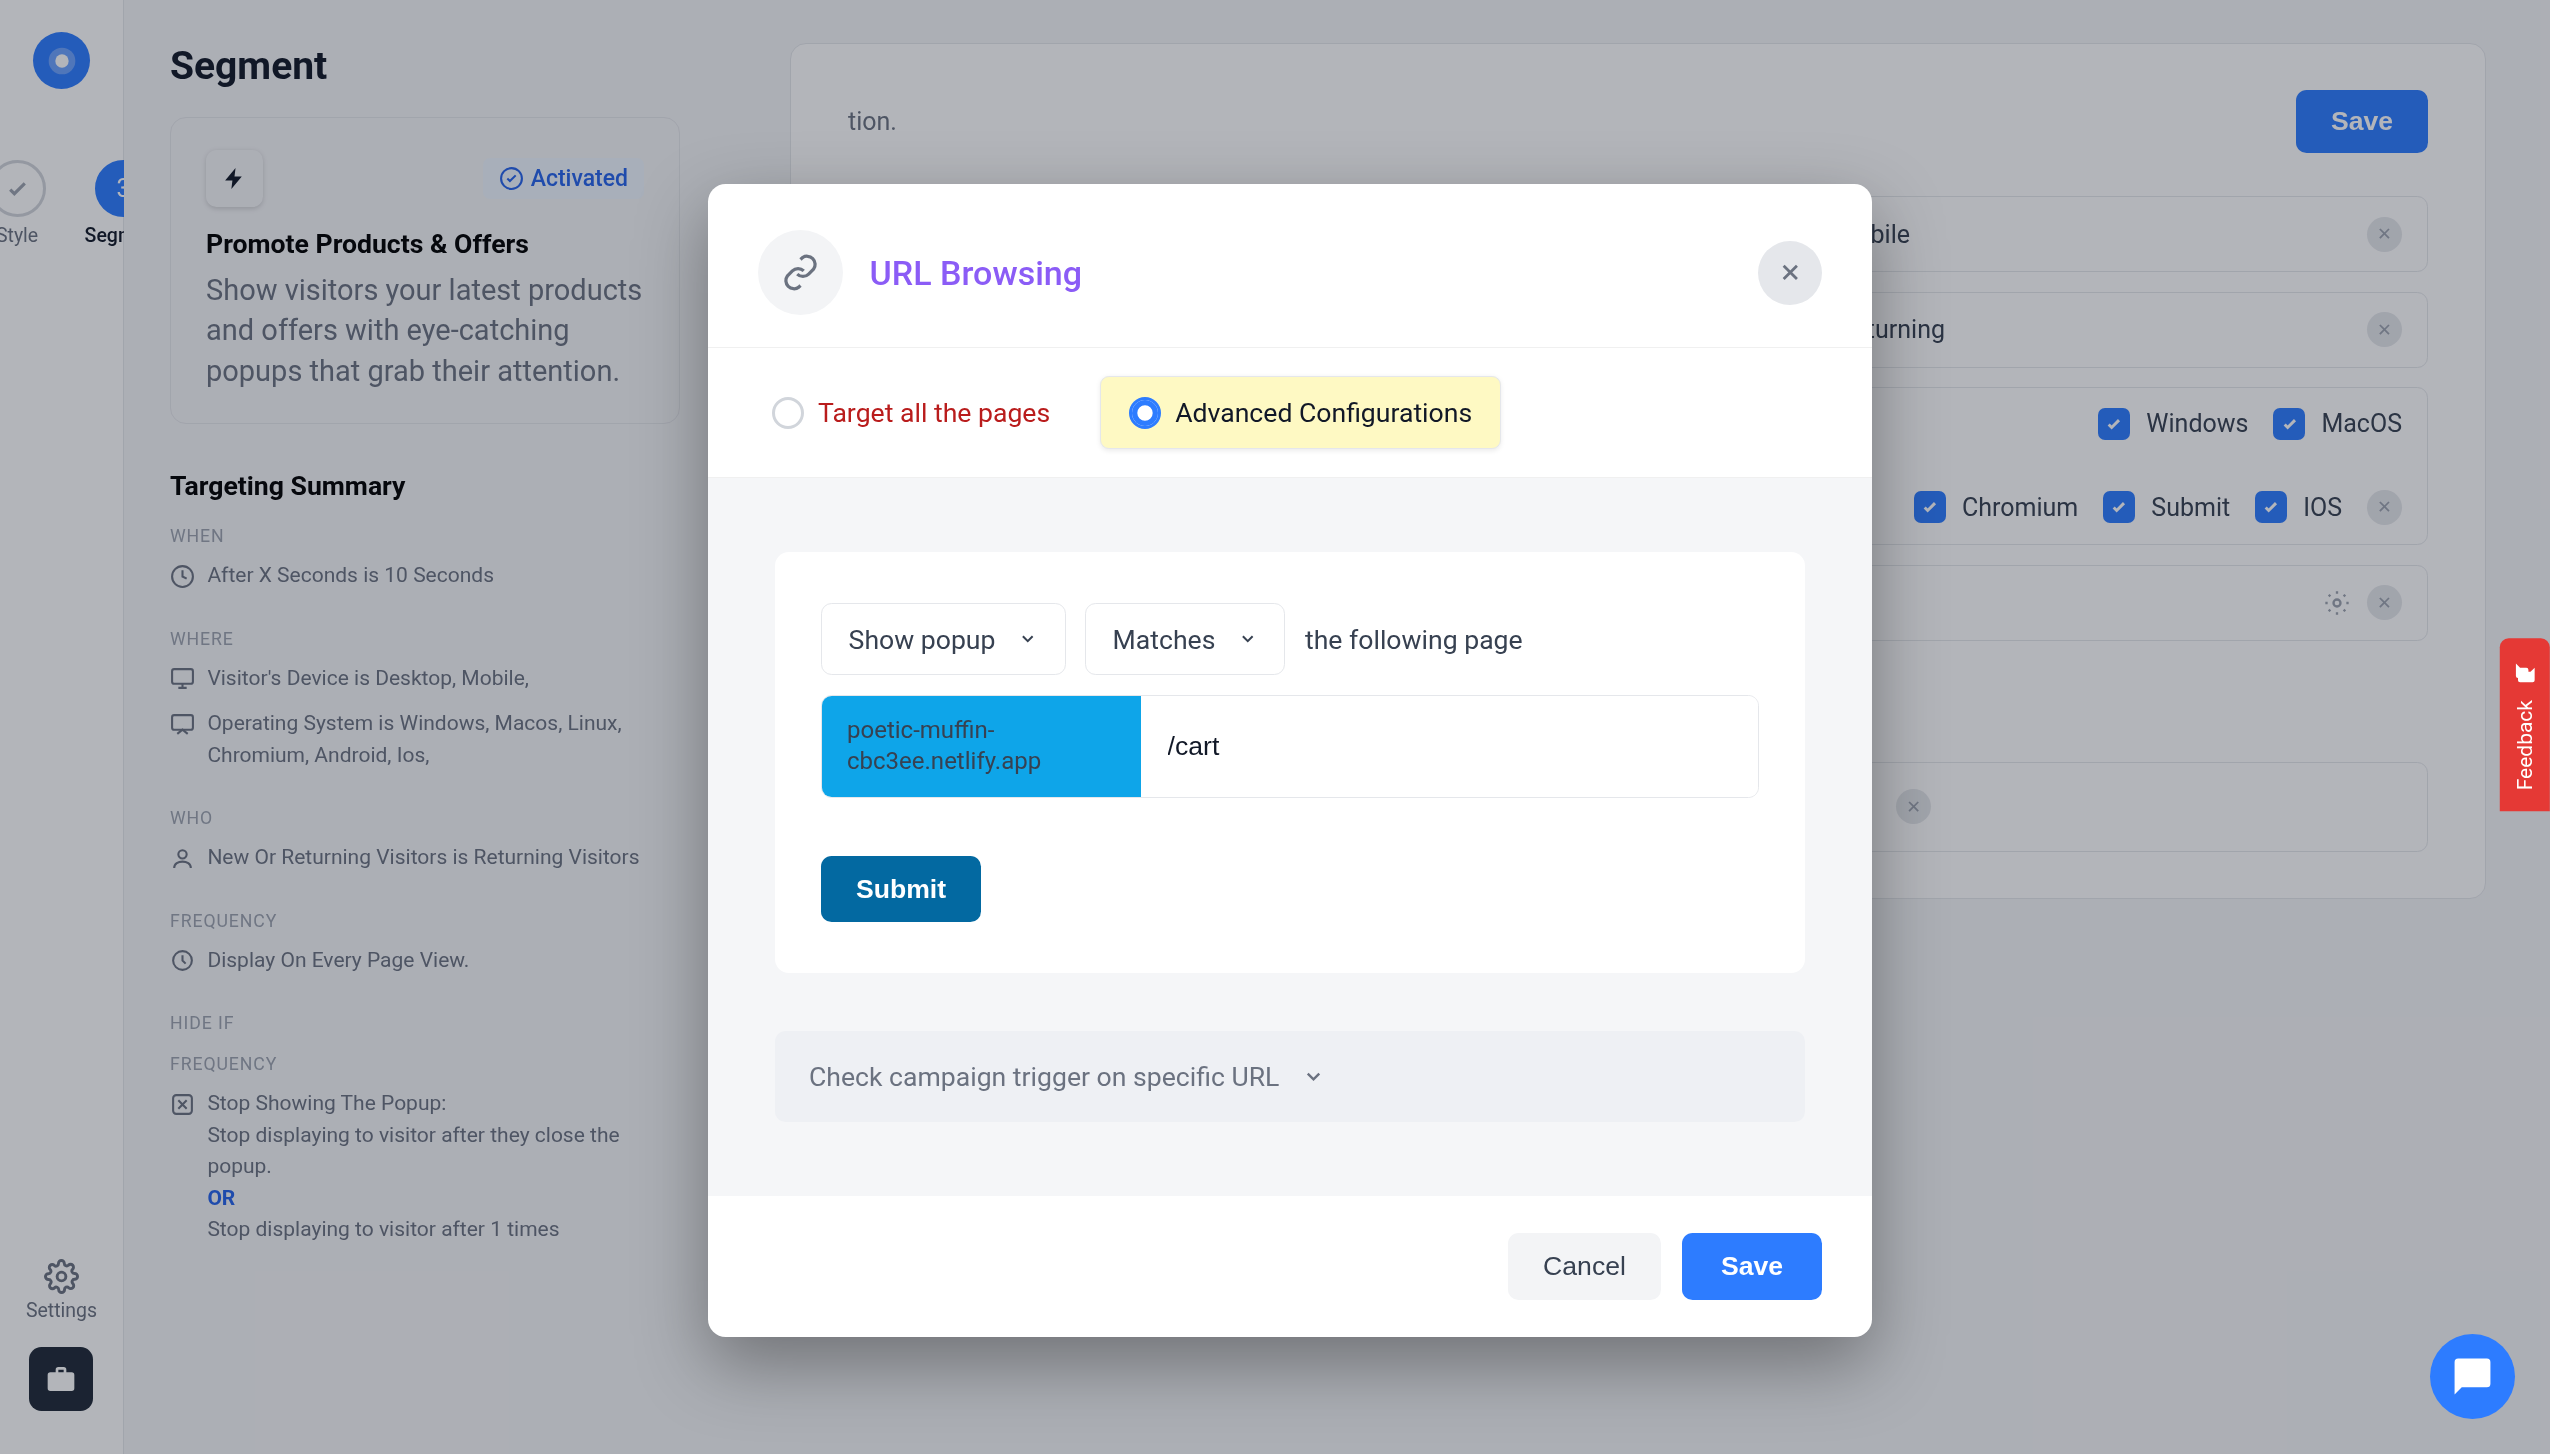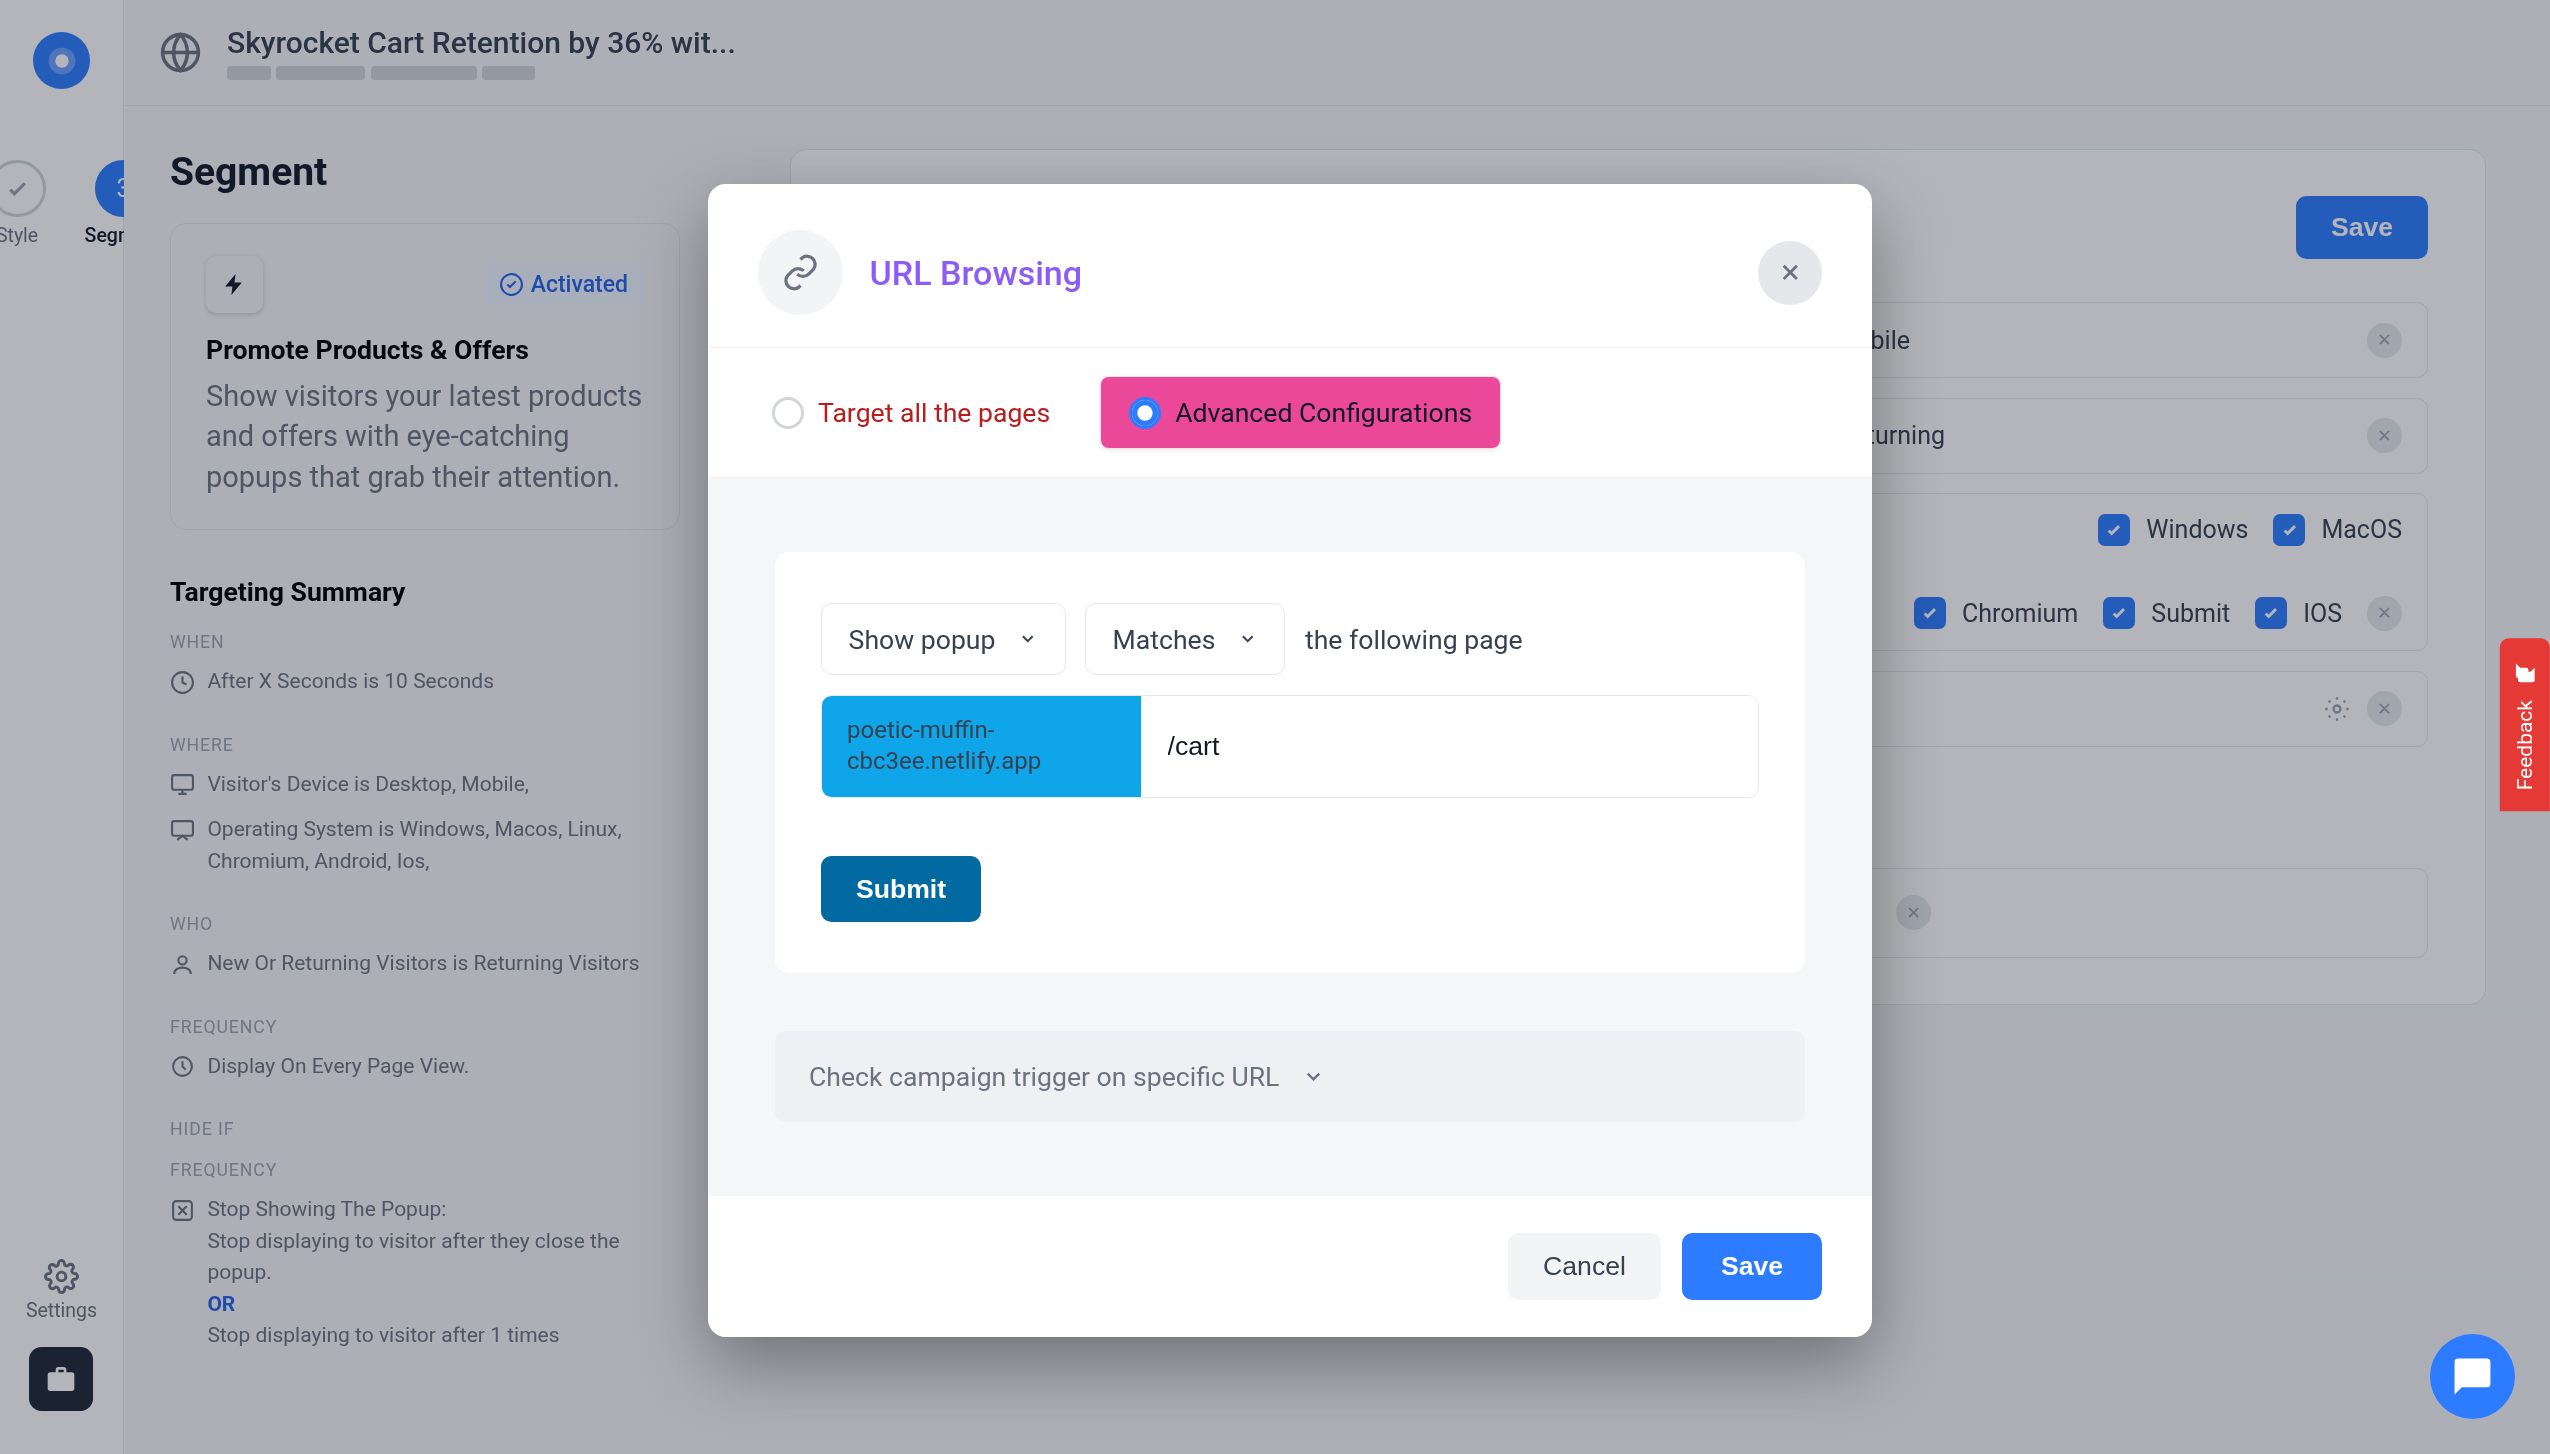--- a/index.html
+++ b/index.html
@@ -76,21 +76,21 @@
     .chat-bubble { position:absolute; right:35px; bottom:35px; width:85px; height:85px; border-radius:50%; background:#2d7cff; display:flex; align-items:center; justify-content:center; z-index:60; }
     
     .modal { position:absolute; top:184px; left:708px; width:1164px; background:#fff; border-radius:17.7px; box-shadow:0 26.6px 71px rgba(0,0,0,0.35); z-index:100; overflow:hidden; }
     .modal-head { padding: 46px 50px 32px; display:flex; align-items:center; gap:26.6px; border-bottom:0.9px solid #f0f0f0; }
     .modal-head .icon-circ { width:85px; height:85px; border-radius:50%; background:#f3f4f6; display:flex; align-items:center; justify-content:center; }
     .modal-title { font-size:34px; font-weight:500; color:#8b5cf6;text-align:center; }
     .modal-close { margin-left:auto; width:64px; height:64px; border-radius:50%; background:#e5e7eb; display:flex; align-items:center; justify-content:center; cursor:pointer; color:#6b7280; }
     .tabbar { padding: 28px 35px; border-bottom: 0.9px solid #f0f0f0; display:flex; gap:21px; }
     .tabbtn { display:flex; align-items:center; gap:14px; padding:19.5px 28px; border-radius:8.9px; font-size:26.6px; color:#b91c1c; cursor:pointer; border: 1.8px solid transparent; }
     .tabbtn .r { width:32px; height:32px; border:3.5px solid #d1d5db; border-radius:50%; }
-    .tabbtn.active { background:#ec4899; border-color:#e5e7eb; box-shadow:0 1.8px 5.3px rgba(0,0,0,0.08); color:#111827; }
+    .tabbtn.active { background:#fef9c3; border-color:#e5e7eb; box-shadow:0 1.8px 5.3px rgba(0,0,0,0.08); color:#111827; }
     .tabbtn.active .r { border-color:#2d7cff; box-shadow: inset 0 0 0 5.3px #2d7cff; background:#fff; }
     .modal-body { background:#f5f6f8; padding: 74px 67px; }
     .config-box { background:#fff; border-radius:14px; padding: 51px 46px; }
     .selects-row { display:flex; align-items:center; gap:19.5px; margin-bottom: 19.5px; font-size:26.6px; color:#374151; }
     .select { display:flex; align-items:center; gap:23px; padding:19.5px 26.6px; border:1.8px solid #e5e7eb; border-radius:10.6px; font-size:26.6px; cursor:pointer; }
     .url-row { display:flex; border:1.8px solid #e5e7eb; border-radius:10.6px; overflow:hidden; margin-bottom: 58px; }
     .url-prefix { background:#0ea5e9; padding: 19.5px 25px; font-size:24px; color:#374151; line-height:1.3; max-width: 319px;}
     .url-input { flex:1; padding: 0 26.6px; font-size:26.6px; border:none; outline:none; color:#111827; }
     .submit-btn { background:#0369a1; color:#fff; font-size:26.6px; font-weight:600; border:none; border-radius:10.6px; padding: 17.7px 35px; cursor:pointer; }
     .trigger-dd { display:flex; align-items:center; gap:23px; background:#eef0f4; color:#6b7280; font-size:26.6px; padding: 30px 34px; border-radius:10.6px; margin-top: 58px; cursor:pointer; }
@@ -146,35 +146,20 @@
       </div>
       <div class="rail-icon-btn">
         <svg width="32" height="32" viewBox="0 0 24 24" fill="#fff">
             <path d="M20 7h-4V5a2 2 0 00-2-2h-4a2 2 0 00-2 2v2H4a2 2 0 00-2 2v10a2 2 0 002 2h16a2 2 0 002-2V9a2 2 0 00-2-2zM10 5h4v2h-4z"></path>
           </svg>
       </div>
     </div>
   </div>
 
   <div style="flex:1; display:flex; flex-direction:column;">
-    <div class="topbar">
-      <svg class="globe-icon" viewBox="0 0 24 24" fill="none" stroke="#6b7280" stroke-width="2">
-          <circle cx="12" cy="12" r="10"></circle>
-          <path d="M2 12h20M12 2a15 15 0 010 20 15 15 0 010-20z"></path>
-        </svg>
-      <div class="tab-title">
-        <span>Skyrocket Cart Retention by 36% wit...</span>
-        <div class="topline">
-          <div class="skel" style="width:44px"></div>
-            <div class="skel" style="width:89px"></div>
-            <div class="skel" style="width:106px"></div>
-            <div class="skel" style="width:53px"></div>
-        </div>
-      </div>
-    </div>
 
     <div class="main">
       <div class="leftcol">
         <div class="leftcol-body">
           <h1 class="seg-h">Segment</h1>
           <div class="promote-card">
             <div class="card-row1">
               <div class="card-iconbox">
                 <svg width="25" height="25" viewBox="0 0 24 24" fill="#111827">
                     <path d="M13 2L3 14h7l-1 8 10-12h-7l1-8z"></path>

